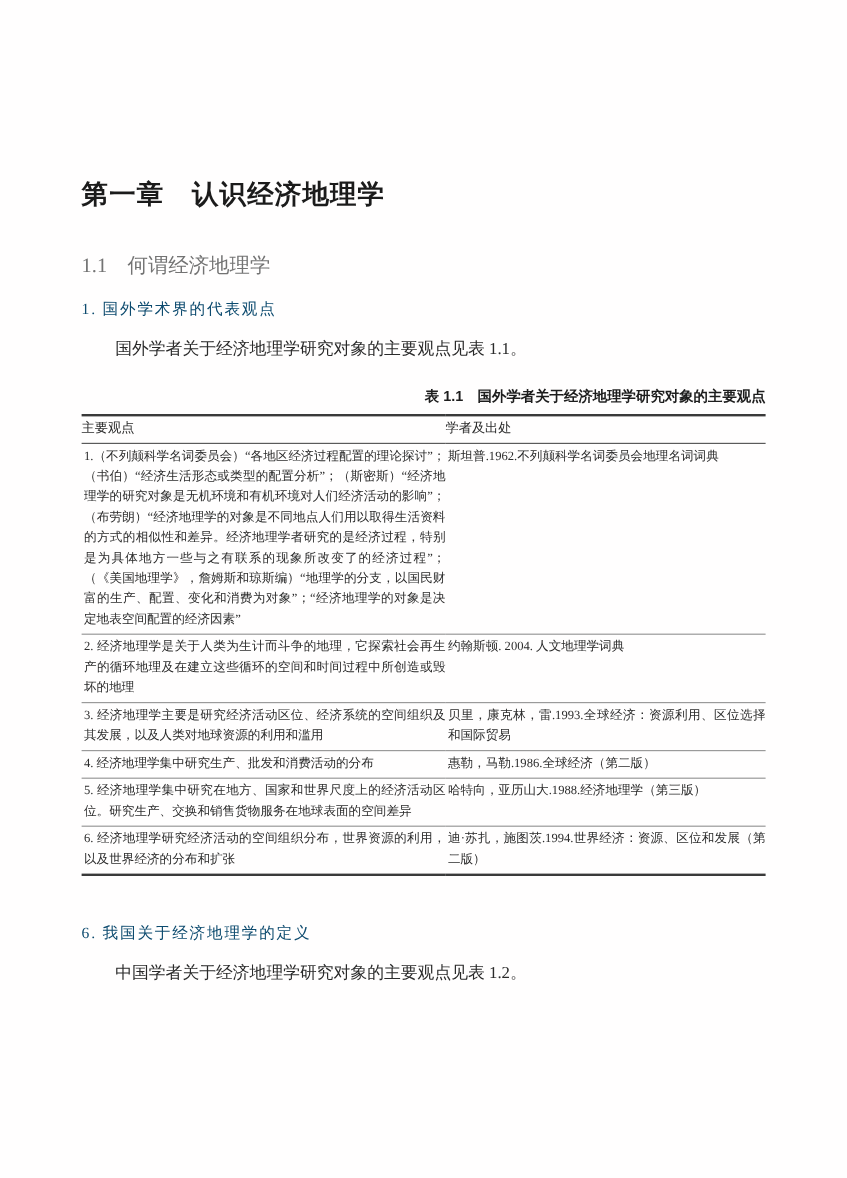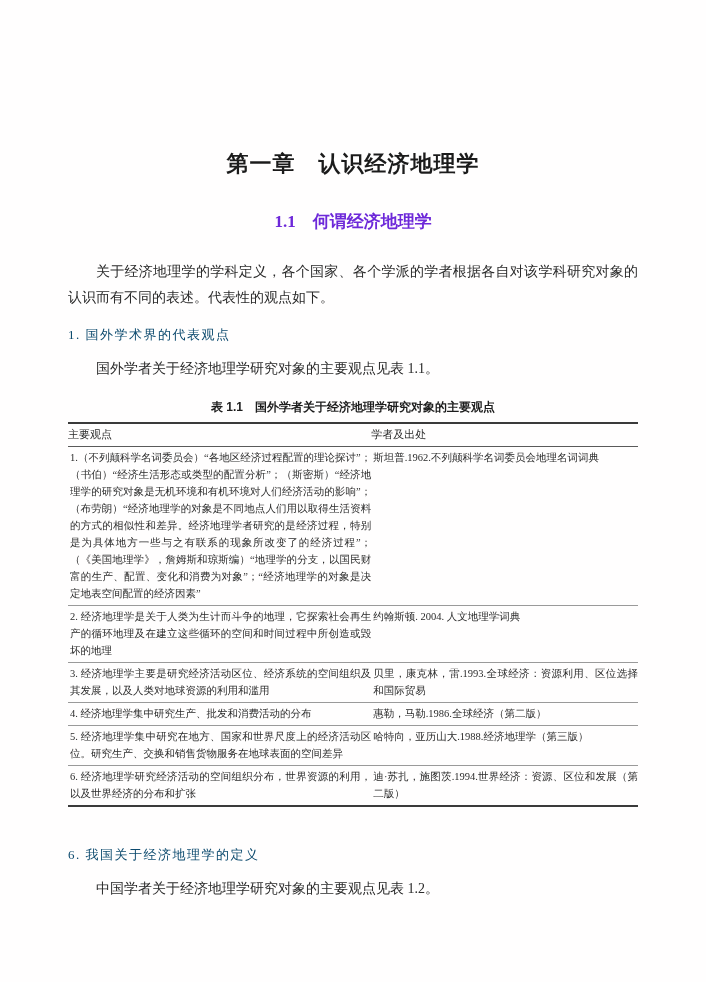--- a/index.html
+++ b/index.html
@@ -16,35 +16,34 @@
     background: #fffefe;
     overflow: hidden;
   }
   .content {
     margin: 0 auto;
     width: 570px;
   }
   .chapter-title {
     margin: 0;
     padding-top: 149px;
-    text-align: center;
-    font-family: Liberation Serif, serif;
+    font-family: Liberation Mono, monospace;
     font-weight: 700;
     font-size: 22px;
     line-height: 30px;
     letter-spacing: 1px;
     color: #1b1b1b;
   }
   .section-title {
     margin: 31px 0 0 0;
-    text-align: center;
-    font-weight: 700;
+    text-align: left;
+    font-weight: 400;
     font-size: 17px;
     line-height: 24px;
-    color: #6d28d9;
+    color: #737373;
   }
   .body-para {
     margin: 0;
     font-size: 14px;
     line-height: 26px;
     text-align: justify;
     text-indent: 2em;
     color: #2a2a2a;
   }
   .intro { margin-top: 25px; }
@@ -52,21 +51,21 @@
   .kaiti-heading {
     margin-top: 14px;
     font-size: 13px;
     line-height: 20px;
     letter-spacing: 1.5px;
     color: #0c4a6e;
   }
   .h2gap { margin-top: 38px; }
   .table-caption {
     margin-top: 17px;
-    text-align: center;
+    text-align: right;
     font-family: "Liberation Sans", "DejaVu Sans", sans-serif;
     font-weight: 700;
     font-size: 12px;
     line-height: 16px;
     color: #1d1d1d;
   }
   table.data-table {
     margin-top: 7px;
     width: 570px;
     border-collapse: collapse;
@@ -101,21 +100,20 @@
 </head>
 <body>
 
 <div class="page">
   <div class="content">
 
     <h1 class="chapter-title">第一章　认识经济地理学</h1>
 
     <h2 class="section-title">1.1　何谓经济地理学</h2>
 
-    <p class="body-para intro">关于经济地理学的学科定义，各个国家、各个学派的学者根据各自对该学科研究对象的认识而有不同的表述。代表性的观点如下。</p>
 
     <div class="kaiti-heading">1. 国外学术界的代表观点</div>
 
     <p class="body-para lead">国外学者关于经济地理学研究对象的主要观点见表 1.1。</p>
 
     <div class="table-caption">表 1.1　国外学者关于经济地理学研究对象的主要观点</div>
 
     <table class="data-table">
       <colgroup>
         <col class="col-view">

